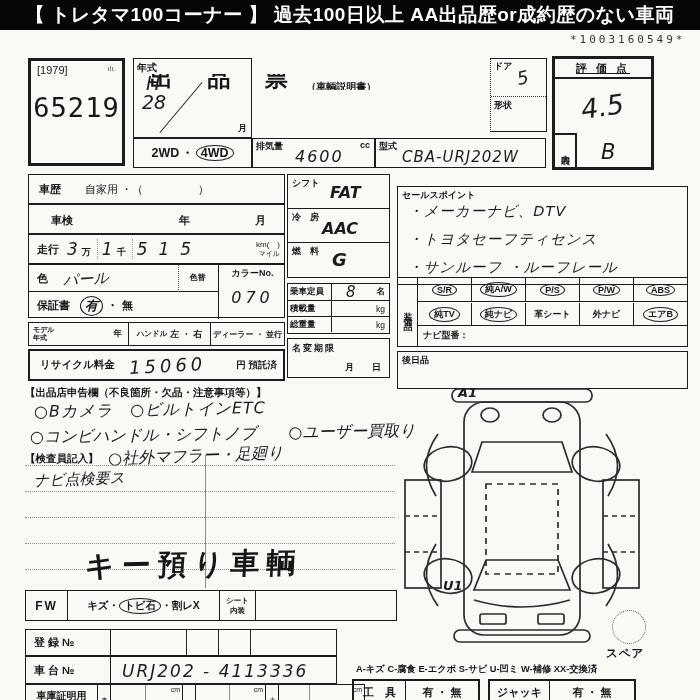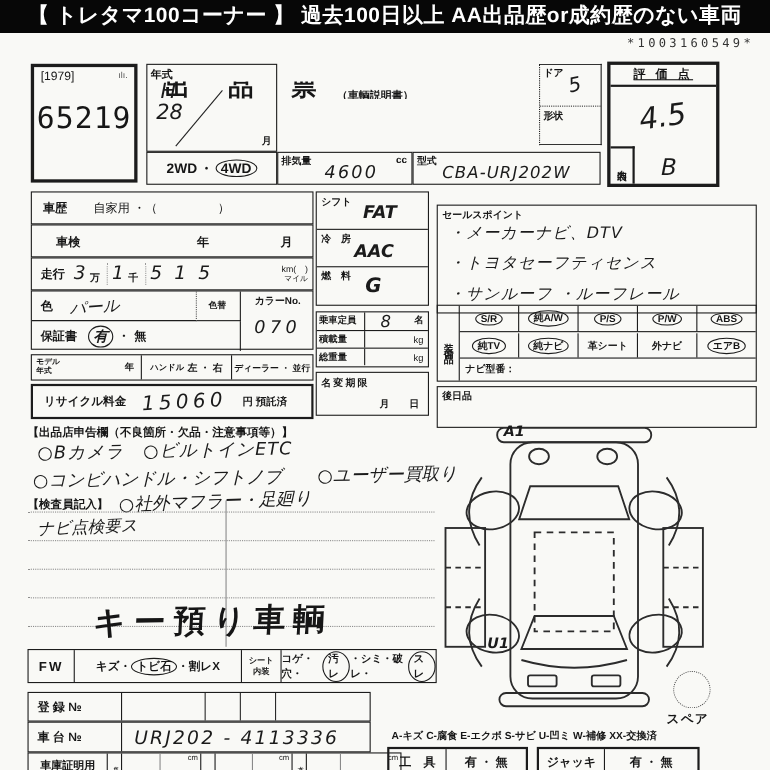--- a/index.html
+++ b/index.html
@@ -152,21 +152,21 @@
       <span class="lbl" style="font-size:9px;">左 ・ 右</span>
     </div>
     <div class="flexrow" style="flex:1;height:100%;justify-content:center;">
       <span class="lbl" style="font-size:8px;">ディーラー ・ 並行</span>
     </div>
   </div>
 
   <div class="box b2 flexrow" style="left:28px;top:349px;width:257px;height:32px;">
     <span class="lbl" style="font-size:10.5px;padding-left:10px;">リサイクル料金</span>
     <span class="hw" style="font-size:18px;letter-spacing:4px;margin-left:14px;transform:rotate(-3deg);">15060</span>
-    <span class="lbl" style="font-size:9.5px;margin-left:auto;padding-right:22px;">円 預託済</span>
+    <span class="lbl" style="font-size:9.5px;margin-left:auto;padding-right:6px;">円 預託済</span>
   </div>
 
   <div class="box" style="left:287px;top:174px;width:103px;height:104px;">
     <div style="position:relative;height:34px;border-bottom:1.5px solid #1c1c1c;">
       <span class="lbl" style="position:absolute;left:4px;top:2px;font-size:9px;">シフト</span>
       <span class="hw" style="position:absolute;left:42px;top:8px;font-size:16px;font-weight:bold;">FAT</span>
     </div>
     <div style="position:relative;height:34px;border-bottom:1.5px solid #1c1c1c;">
       <span class="lbl" style="position:absolute;left:4px;top:2px;font-size:9px;">冷　房</span>
       <span class="hw" style="position:absolute;left:34px;top:10px;font-size:16px;font-weight:bold;">AAC</span>
@@ -273,26 +273,20 @@
     <div class="cellR flexrow" style="width:42px;height:100%;justify-content:center;">
       <span class="lbl" style="font-size:12px;letter-spacing:2px;">FW</span>
     </div>
     <div class="cellR flexrow" style="width:152px;height:100%;justify-content:center;font-weight:bold;font-size:10.5px;">
       <span>キズ・</span>
         <span class="circled">トビ石</span>
         <span>・割レX</span>
     </div>
     <div class="cellR flexrow" style="width:36px;height:100%;justify-content:center;align-items:center;">
       <span class="lbl" style="font-size:7.5px;width:26px;line-height:1.25;text-align:center;">シート内装</span>
-    </div>
-    <div class="flexrow" style="flex:1;height:100%;justify-content:center;font-weight:bold;font-size:9.5px;">
-      <span>コゲ・穴・</span>
-        <span class="circled">汚レ</span>
-        <span>・シミ・破レ・</span>
-        <span class="circled">スレ</span>
     </div>
   </div>
 
   <div class="box" style="left:25px;top:629px;width:312px;height:27px;">
     <div class="cellR flexrow" style="width:85px;height:100%;">
       <span class="lbl" style="font-size:11px;padding-left:8px;">登 録 №</span>
     </div>
     <div class="vline" style="left:160px;top:0;height:100%;border-left-width:1px;"></div>
     <div class="vline" style="left:192px;top:0;height:100%;border-left-width:1px;"></div>
     <div class="vline" style="left:224px;top:0;height:100%;border-left-width:1px;"></div>

